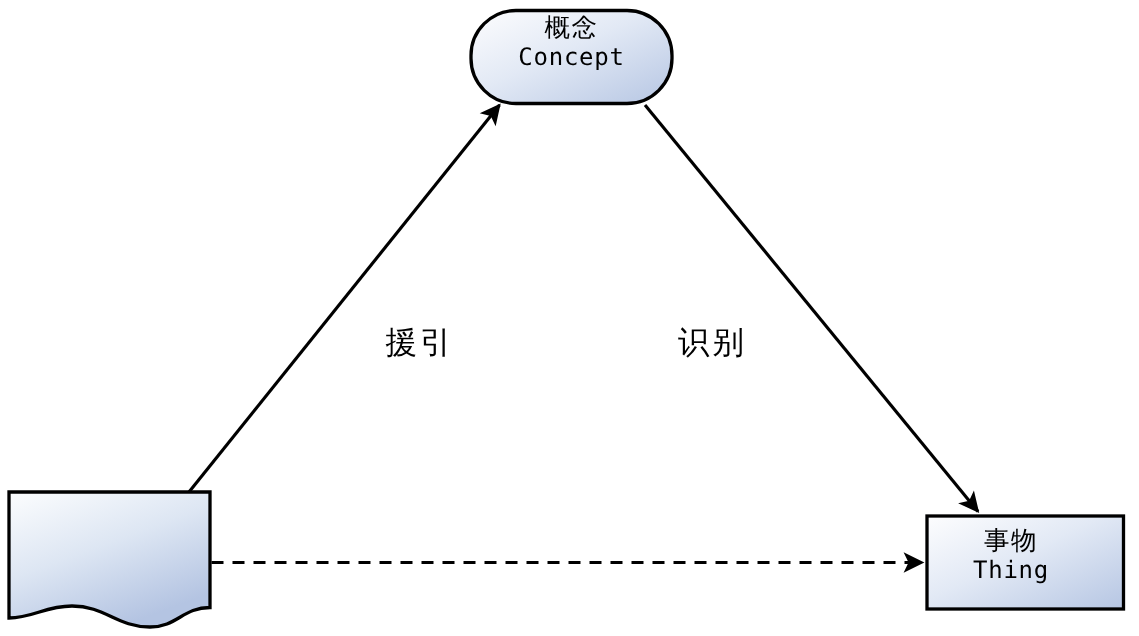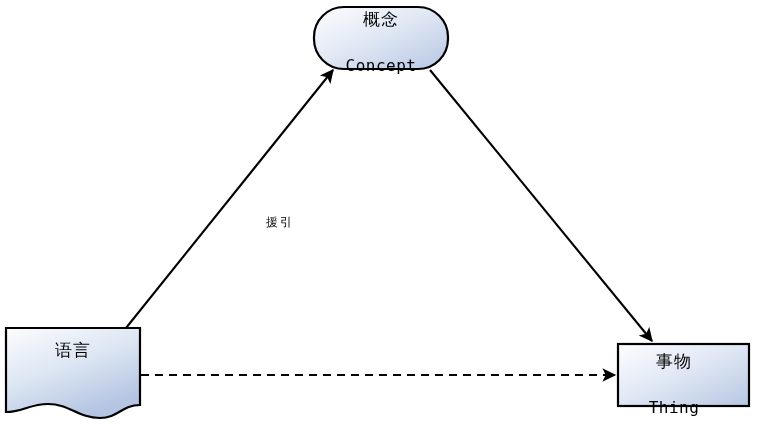--- a/index.html
+++ b/index.html
@@ -39,26 +39,25 @@
   }
   .label-cn {
     font-family: "DejaVu Sans", sans-serif;
     font-size: 17px;
     letter-spacing: 1px;
   }
   .label-en {
     font-family: "DejaVu Sans Mono", monospace;
     font-size: 16px;
     letter-spacing: 0.5px;
-    margin-top: 28px;
   }
   .edge-label {
     position: absolute;
     font-family: "DejaVu Sans", sans-serif;
-    font-size: 12px;
+    font-size: 21px;
     color: #000000;
     letter-spacing: 2px;
     white-space: nowrap;
     text-align: center;
   }
   #label-concept { left: 313px; top: 10px; width: 136px; }
   #label-language { left: 5px; top: 341px; width: 136px; }
   #label-thing { left: 618px; top: 352px; width: 112px; }
   #edge-label-cite   { left: 225px; top: 214px; width: 110px; }
   #edge-label-ident  { left: 420px; top: 214px; width: 110px; }
@@ -107,25 +106,25 @@
       <rect x="618" y="344" width="131" height="62" fill="url(#nodeGrad)" stroke="#000000" stroke-width="2.2"></rect>
     </g>
   </svg>
 
   <div class="node-label" id="label-concept">
     <div class="label-cn">概念</div>
     <div class="label-en">Concept</div>
   </div>
 
   <div class="node-label" id="label-language">
-    <div class="label-cn">语言</div>
   </div>
 
   <div class="node-label" id="label-thing">
     <div class="label-cn">事物</div>
     <div class="label-en">Thing</div>
   </div>
 
   <div class="edge-label" id="edge-label-cite">援引</div>
 
+  <div class="edge-label" id="edge-label-ident">识别</div>
 
 
 </div>
 
 </body></html>

